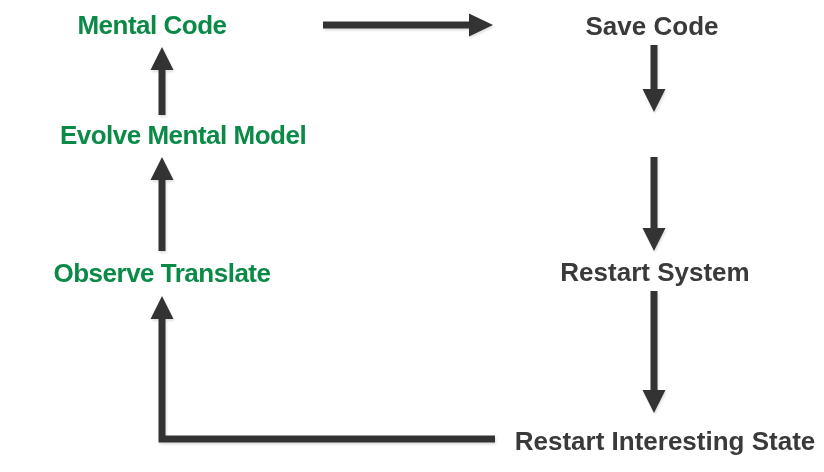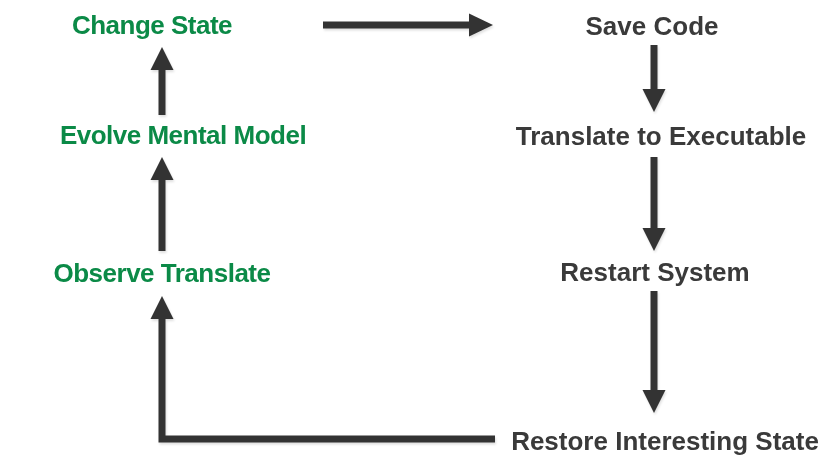--- a/index.html
+++ b/index.html
@@ -86,27 +86,26 @@
       <line x1="654" y1="291" x2="654" y2="393"></line>
       <polygon points="654,413 642.5,390 665.5,390"></polygon>
     </g>
 
     <g>
       <path d="M 495 439 L 162 439 L 162 316" stroke-linejoin="miter"></path>
       <polygon points="162,296 150.5,319 173.5,319"></polygon>
     </g>
   </svg>
 
-  <div class="node left" style="left:152px; top:25px;">Change State</div>
+  <div class="node left" style="left:152px; top:25px;">Mental Code</div>
 
   <div class="node left" style="left:183px; top:135px;">Evolve Mental Model</div>
 
   <div class="node left" style="left:162px; top:273px;">Observe Translate</div>
 
   <div class="node right" style="left:652px; top:26px;">Save Code</div>
 
-  <div class="node right" style="left:661px; top:136px;">Translate to Executable</div>
 
   <div class="node right" style="left:655px; top:272px;text-align:center;">Restart System</div>
 
-  <div class="node right" style="left:665px; top:441px;">Restore Interesting State</div>
+  <div class="node right" style="left:665px; top:441px;">Restart Interesting State</div>
 
 </div>
 
 </body></html>

